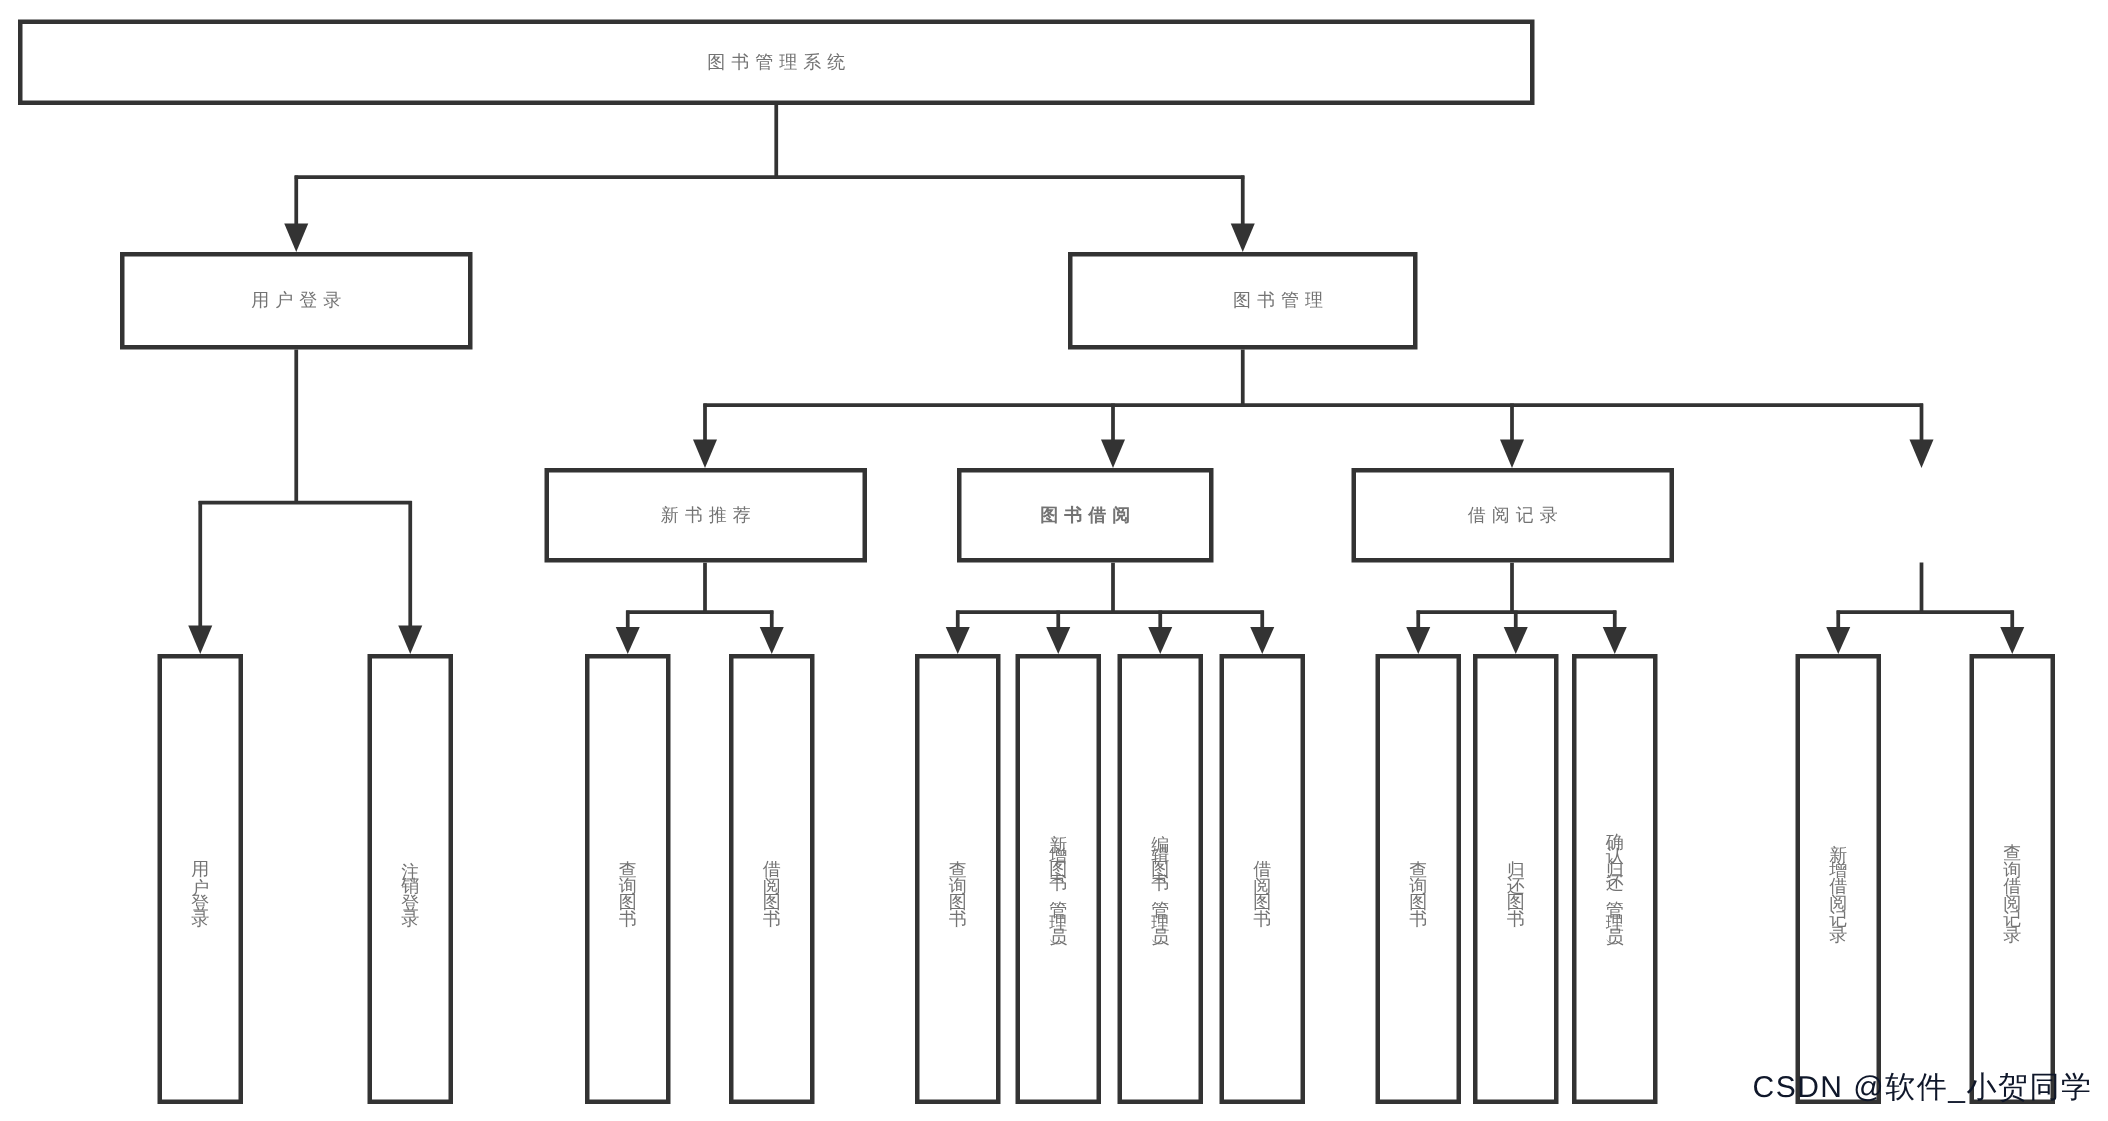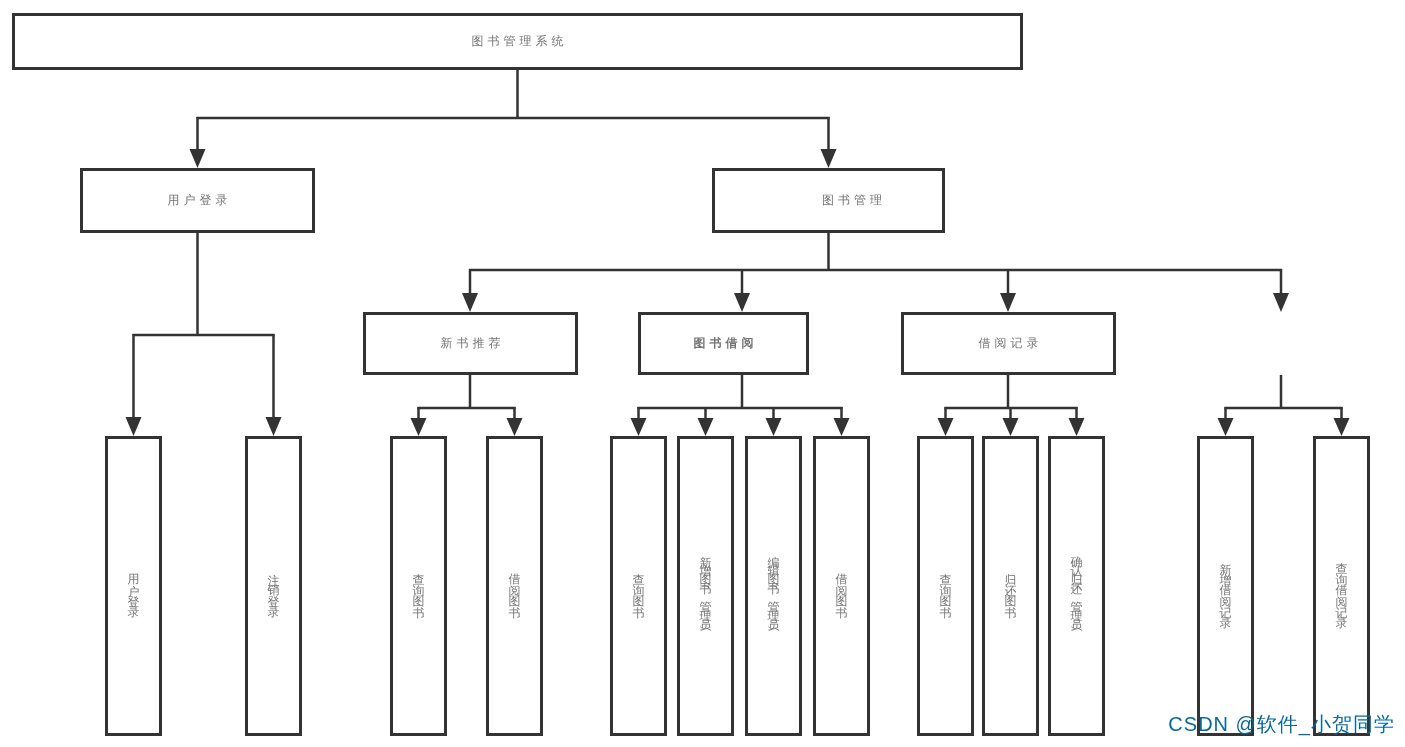--- a/index.html
+++ b/index.html
@@ -38,21 +38,21 @@
     writing-mode: vertical-rl;
     text-orientation: mixed;
     letter-spacing: 11px;
     line-height: 1;
   }
   .watermark {
     position: absolute;
     right: 10px;
     top: 711px;
     font-size: 20px;
-    color: #0369a1;
+    color: #0f172a;
     letter-spacing: 1px;
     white-space: nowrap;
     margin-left: 37px;
   }
 </style>
 </head>
 <body>
 
 <div id="canvas">
 

